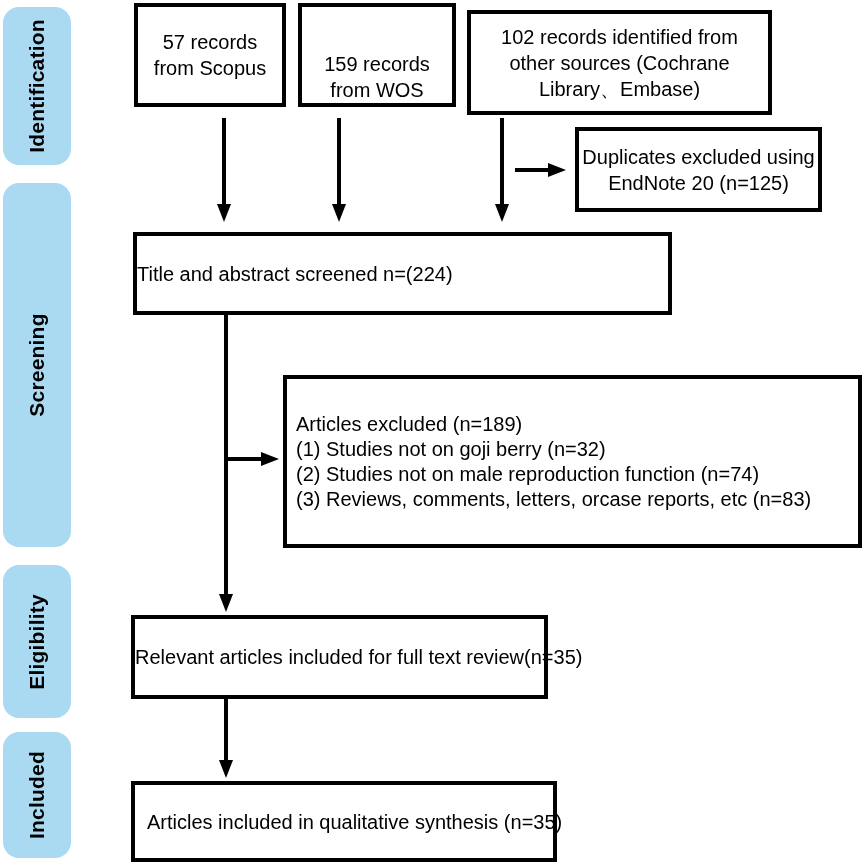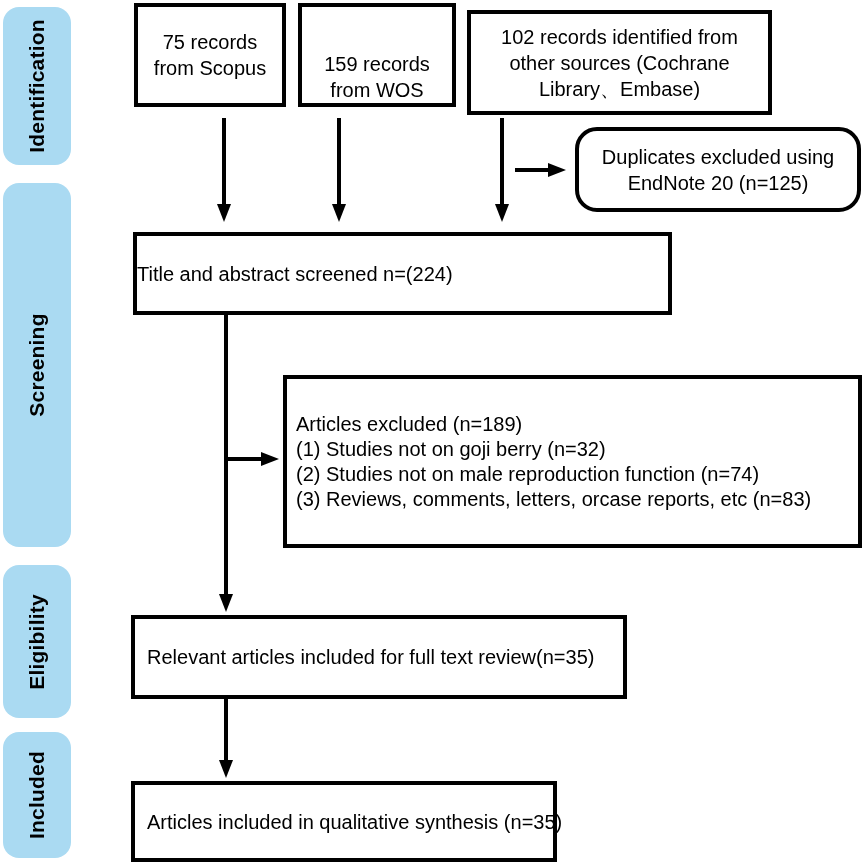--- a/index.html
+++ b/index.html
@@ -76,52 +76,52 @@
     <span class="band-label">Screening</span>
   </div>
   <div class="band" style="top: 565px; height: 153px; background: rgb(170, 218, 242);">
     <span class="band-label">Eligibility</span>
   </div>
   <div class="band" style="top: 732px; height: 126px; background: rgb(170, 218, 242);">
     <span class="band-label">Included</span>
   </div>
 
   <div class="fbox center-text" style="left:134px; top:3px; width:152px; height:104px;">
-    <span class="pre">75 records
+    <span class="pre">57 records
 from Scopus</span>
   </div>
   <div class="fbox center-text" style="left:298px; top:3px; width:158px; height:104px;align-items:flex-end;">
     <span class="pre">159 records
 from WOS</span>
   </div>
   <div class="fbox center-text" style="left:467px; top:10px; width:305px; height:105px;">
     <span class="pre">102 records identified from
 other sources (Cochrane
 Library、Embase)</span>
   </div>
 
-  <div class="fbox center-text" style="left:575px; top:127px; width:286px; height:85px;border-radius:22px;">
+  <div class="fbox center-text" style="left:575px; top:127px; width:247px; height:85px;">
     <span class="pre">Duplicates excluded using
 EndNote 20 (n=125)</span>
   </div>
 
   <div class="fbox left-text" style="left:133px; top:232px; width:539px; height:83px; padding-left:0;">
     <span class="nowrap">Title and abstract screened n=(224)</span>
   </div>
 
   <div class="fbox left-text" style="left:283px; top:375px; width:579px; height:173px; padding-left:9px;">
     <div class="excl-lines">
       <div class="nowrap">Articles excluded (n=189)</div>
       <div class="nowrap">(1) Studies not on goji berry (n=32)</div>
       <div class="nowrap">(2) Studies not on male reproduction function (n=74)</div>
       <div class="nowrap">(3) Reviews, comments, letters, orcase reports, etc (n=83)</div>
     </div>
   </div>
 
-  <div class="fbox left-text" style="left:131px; top:615px; width:496px; height:84px; padding-left:12px;">
+  <div class="fbox left-text" style="left:131px; top:615px; width:417px; height:84px; ">
     <span class="nowrap">Relevant articles included for full text review(n=35)</span>
   </div>
 
   <div class="fbox left-text" style="left:131px; top:781px; width:426px; height:81px; padding-left:12px;">
     <span class="nowrap">Articles included in qualitative synthesis (n=35)</span>
   </div>
 
   <svg class="overlay" viewBox="0 0 865 866">
     <g>
       <line x1="224" y1="118" x2="224" y2="206"></line>

